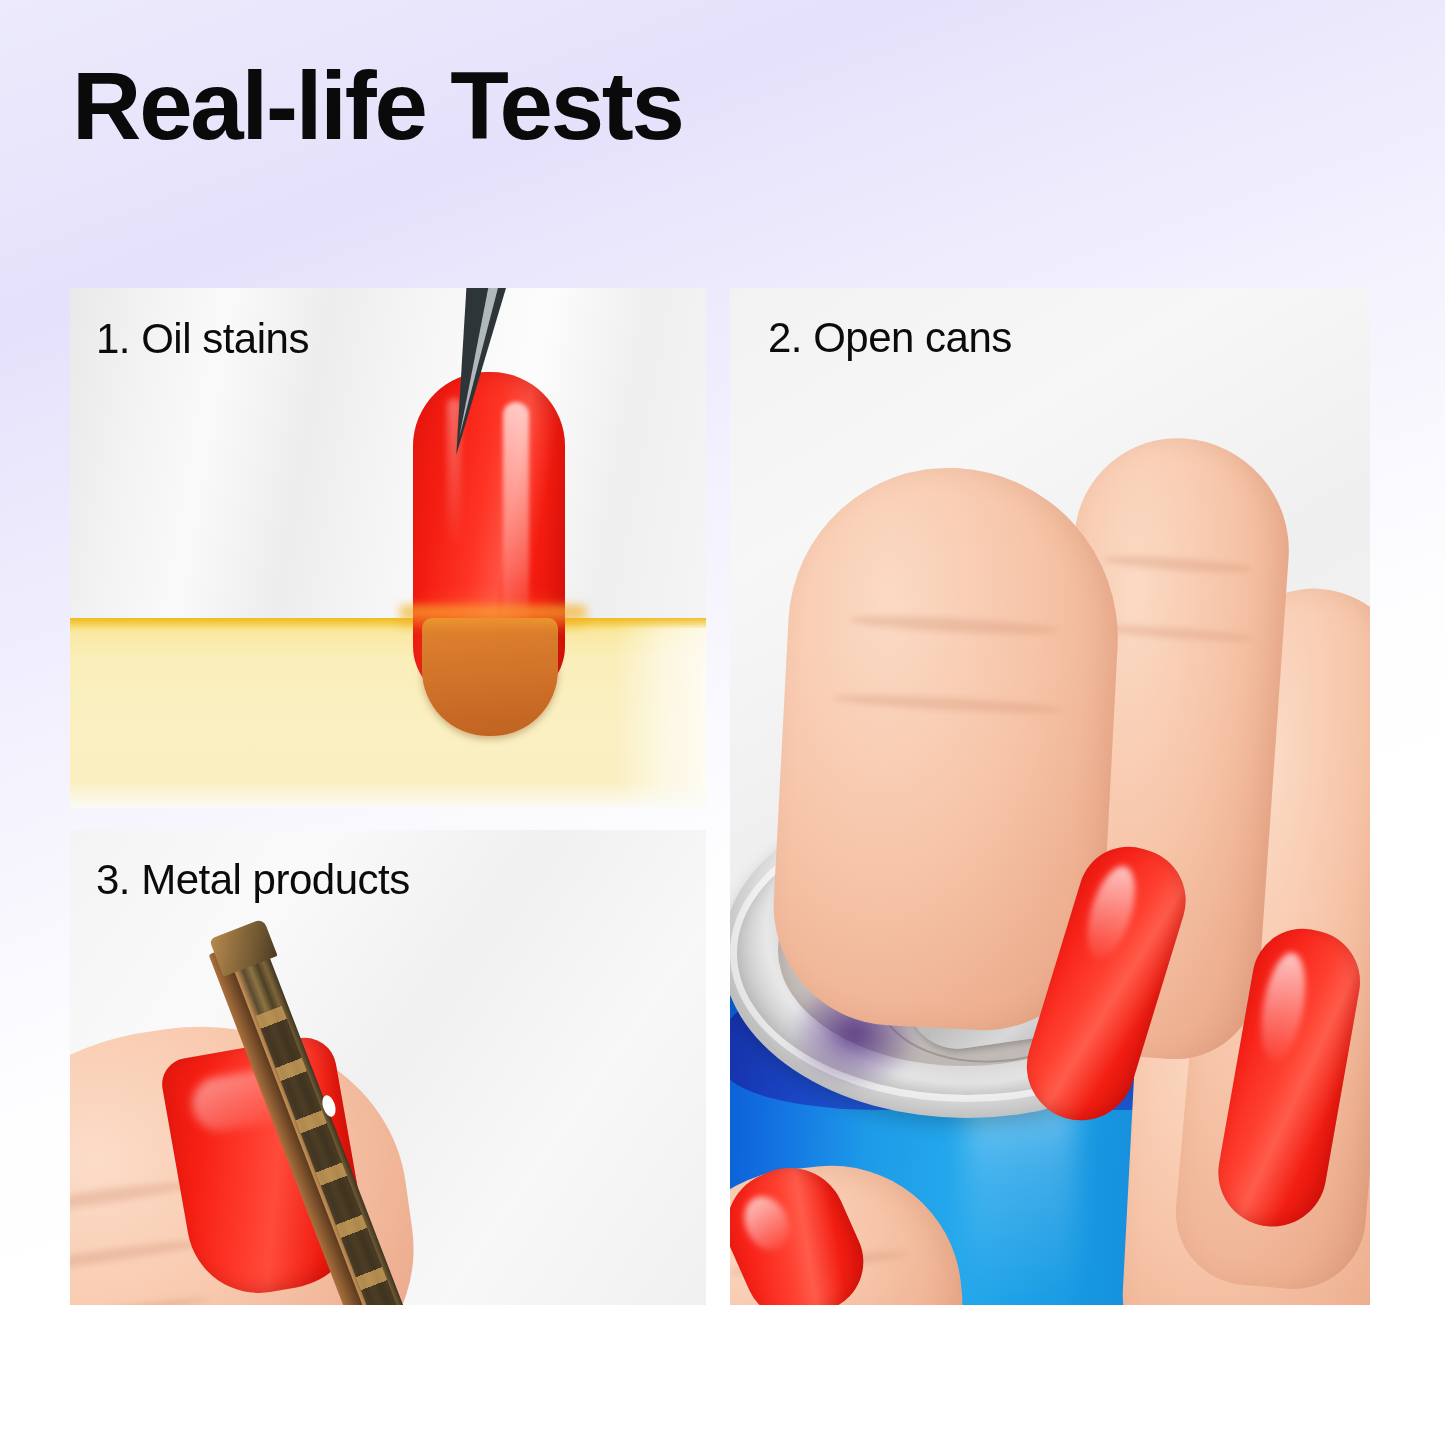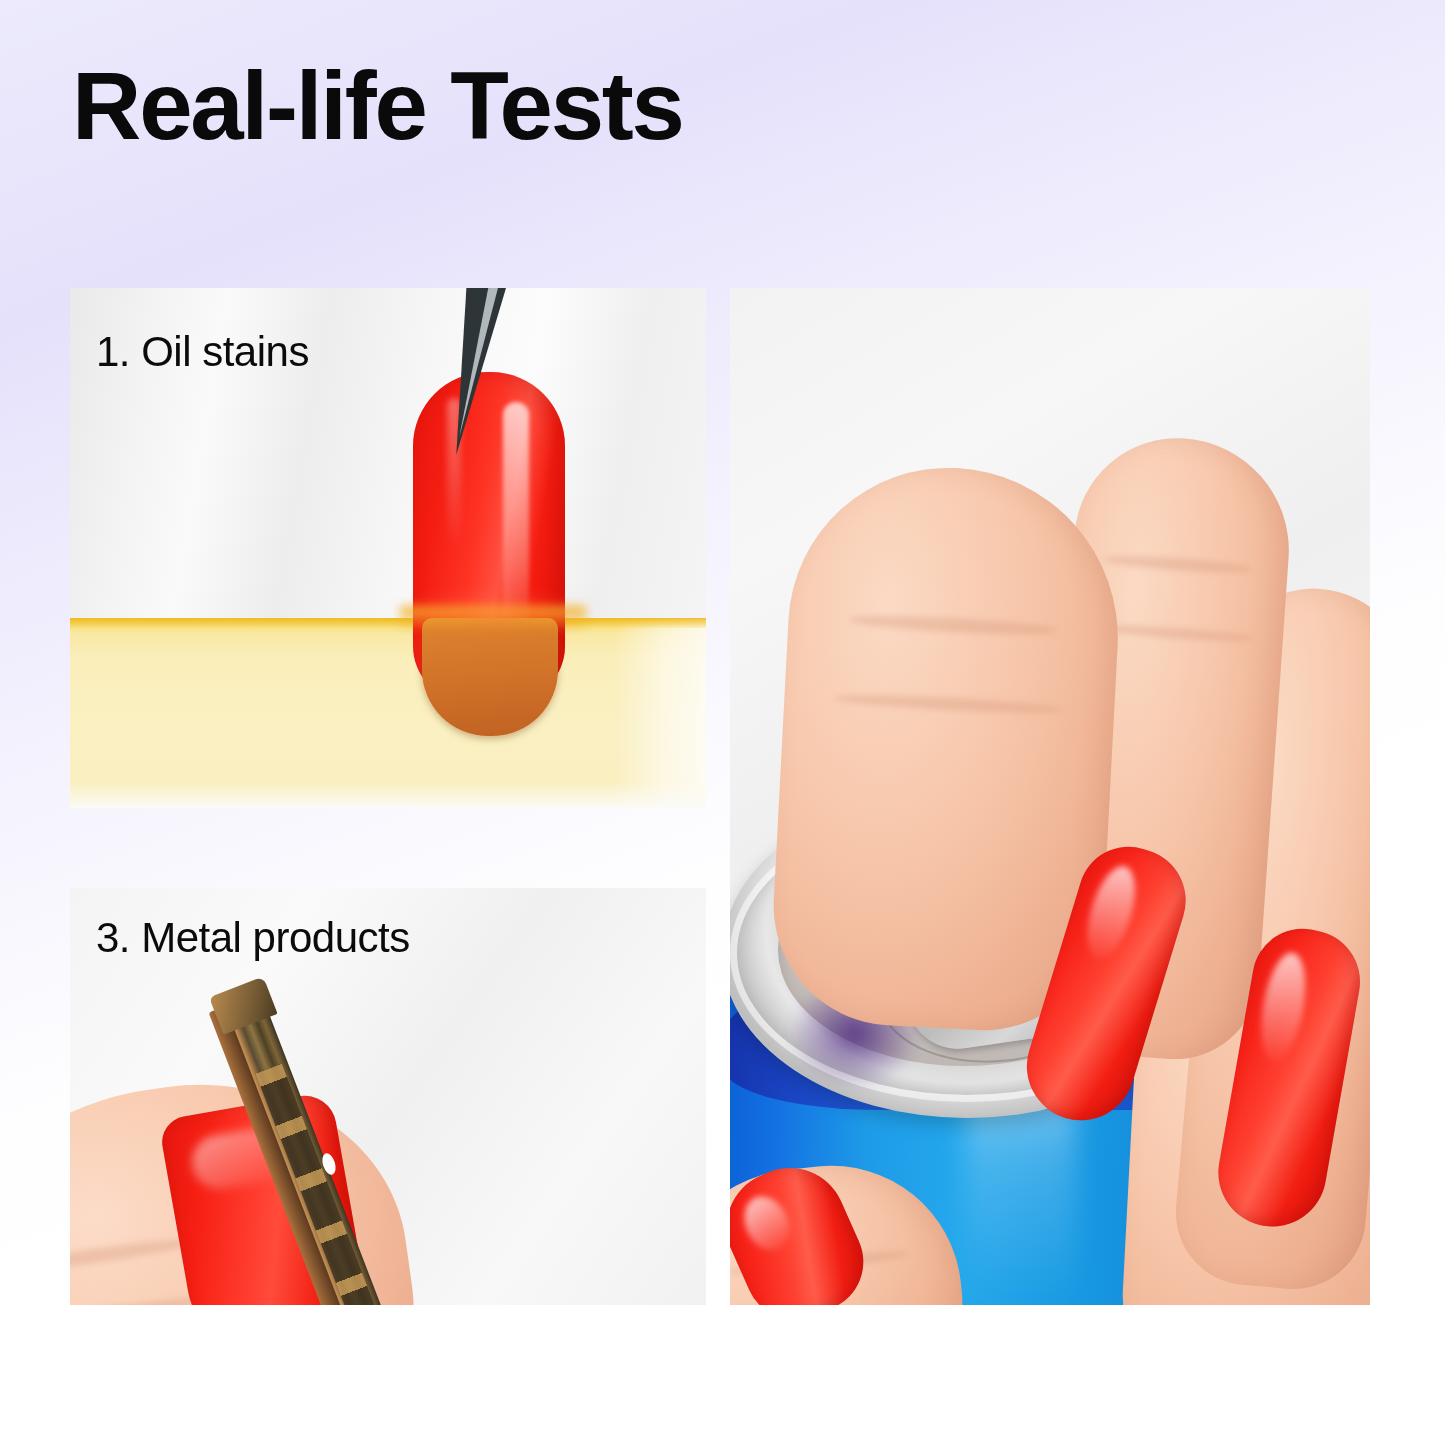--- a/index.html
+++ b/index.html
@@ -68,21 +68,21 @@
   
   #panel-oil {
     left: 70px;
     top: 288px;
     width: 636px;
     height: 520px;
     background:
       linear-gradient(100deg, #E9E9E9 0%, #F3F3F3 12%, #FAFAFA 22%, #EDEDED 36%,
                       #F7F7F7 52%, #FCFCFC 66%, #EFEFEF 80%, #F6F6F6 100%);
   }
-  #panel-oil .label-oil { left: 26px; top: 40px; }
+  #panel-oil .label-oil { left: 26px; top: 27px; }
 
   .oil-liquid {
     position: absolute;
     left: 0; right: 0;
     top: 330px;
     bottom: 0;
     background:
       linear-gradient(180deg,
         #F3D04E 0px, #F7DD72 6px,
         #F9E9A4 16px, #FAEEBA 40px,
@@ -192,21 +192,21 @@
     left: 318px; top: 300px;
     width: 210px; height: 48px;
     background: radial-gradient(ellipse at center, rgba(255,120,60,.40), rgba(255,200,80,0) 70%);
     filter: blur(6px);
     z-index: 11;
   }
 
   
   #panel-metal {
     left: 70px;
-    top: 888px;
+    top: 830px;
     width: 636px;
     height: 523px;
     background:
       linear-gradient(125deg, #F4F4F4 0%, #FAFAFA 25%, #F0F0F0 48%, #F8F8F8 70%, #EFEFEF 100%);
   }
   #panel-metal .label-metal { left: 26px; top: 26px; }
 
   .thumb-metal {
     position: absolute;
     left: -130px;
@@ -615,15 +615,16 @@
     <div class="nail-can nail-index">
       <div class="shine"></div>
     </div>
     <div class="nail-can nail-middle">
       <div class="shine"></div>
     </div>
     <div class="nail-can nail-thumb">
       <div class="shine"></div>
     </div>
 
+    <div class="panel-label label-cans">2. Open cans</div>
   </div>
 
 </div>
 
 </body></html>

